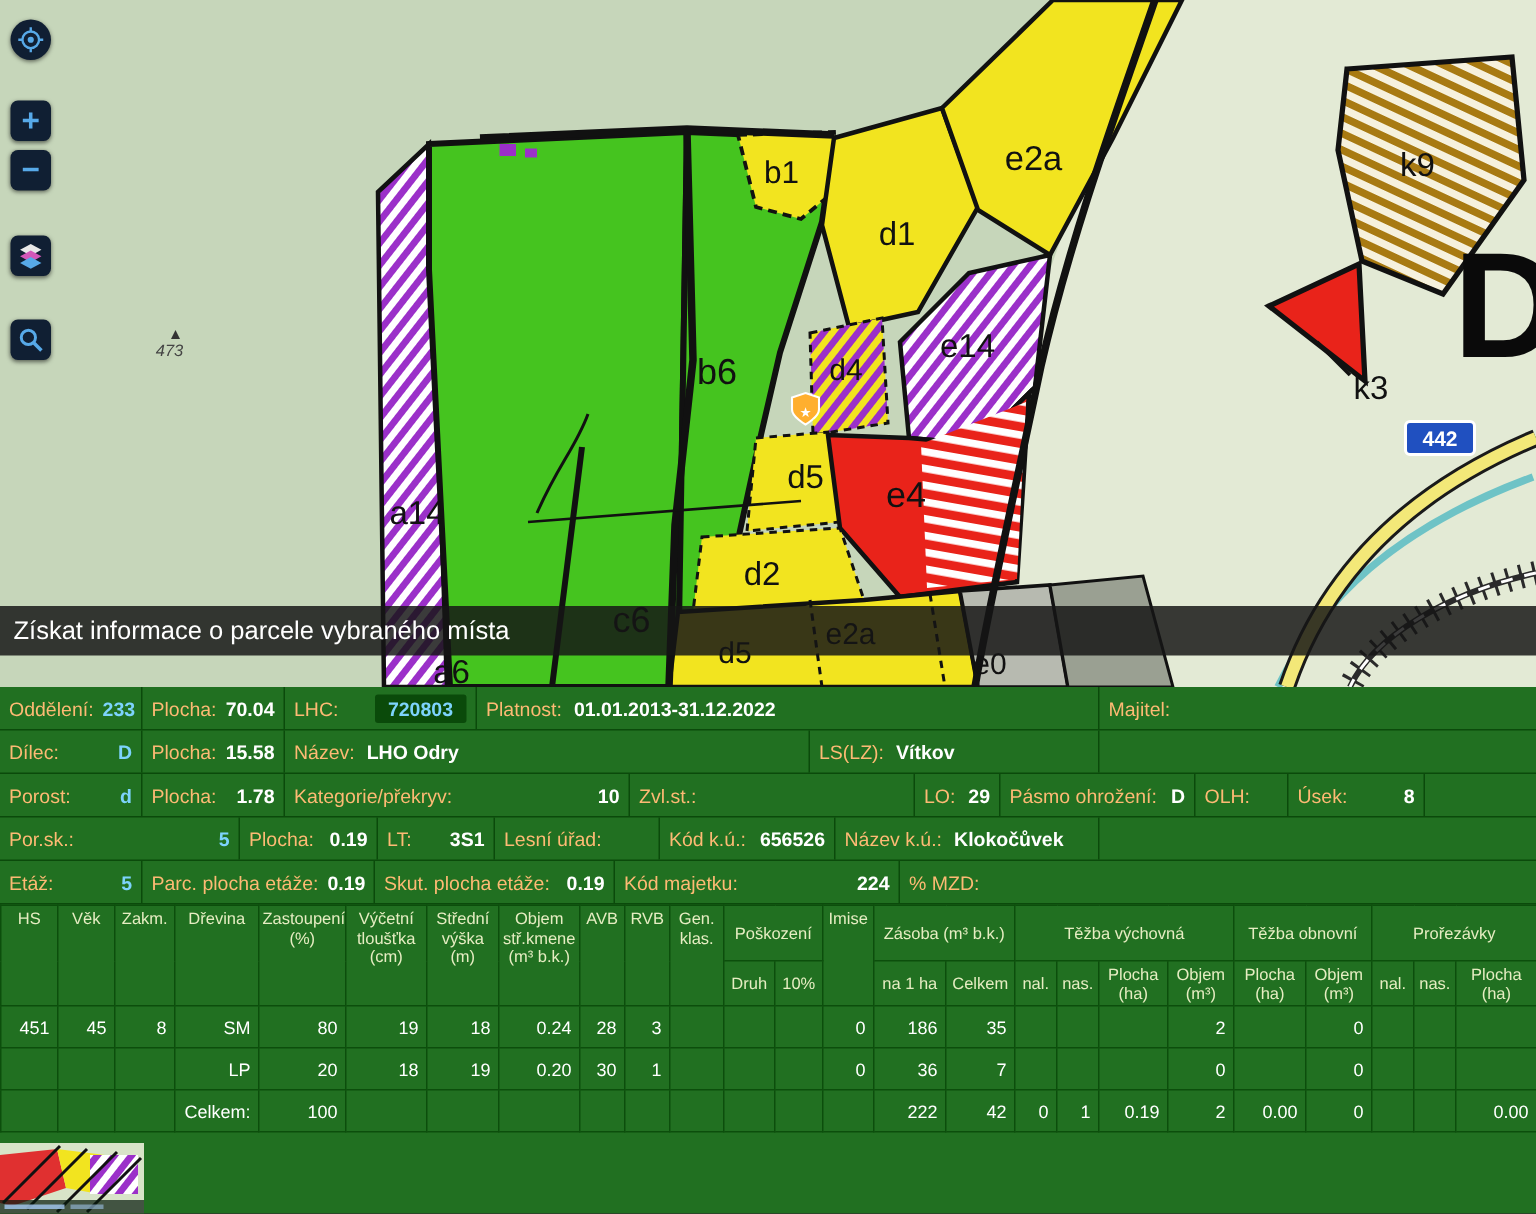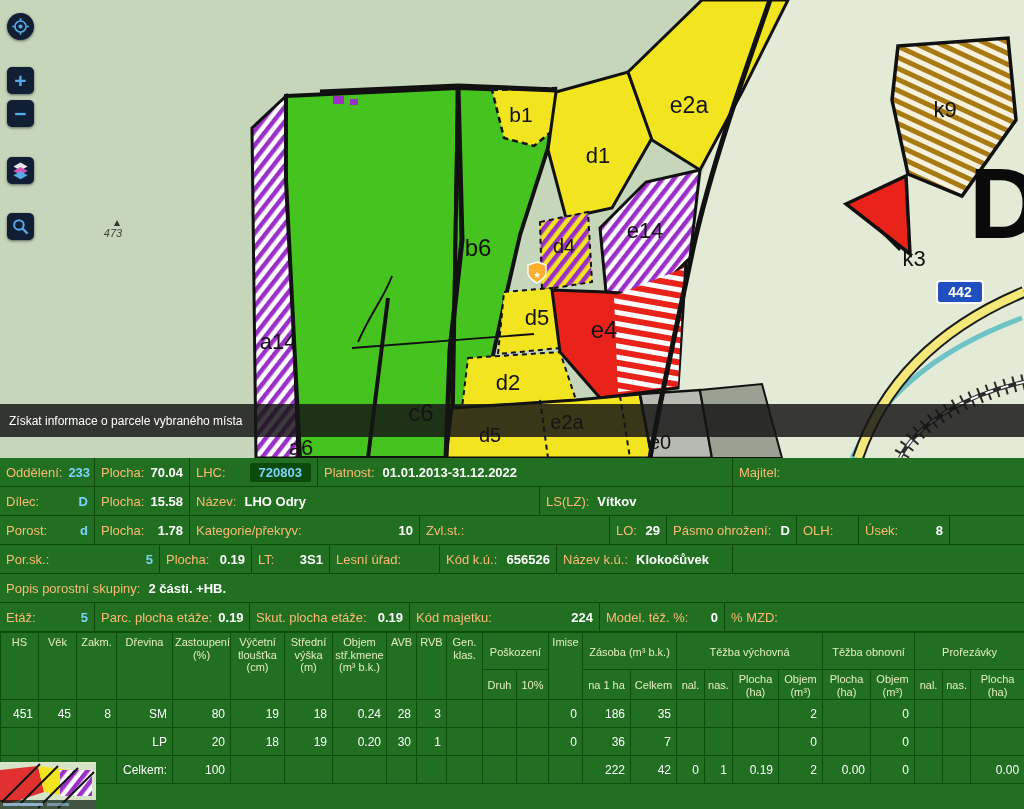--- a/index.html
+++ b/index.html
@@ -15,21 +15,21 @@
         box-shadow:0 1px 3px rgba(0,0,0,.55);cursor:pointer;z-index:8;}
   .ctrl svg{width:19px;height:19px;}
   .ctrl.glyph{color:#57a9e8;font-size:21px;font-weight:700;line-height:1;}
   .c-locate{top:13px;border-radius:14px;}
   .c-zoomin{top:67px;}
   .c-zoomout{top:100px;}
   .c-layers{top:157px;}
   .c-search{top:213px;}
 
   .infobar{position:absolute;top:404px;left:0;width:1024px;height:33px;
-           background:rgba(22,22,22,.84);color:#fff;font-size:12px;
+           background:rgba(22,22,22,.84);color:#fff;font-size:17px;
            display:flex;align-items:center;padding-left:9px;box-sizing:border-box;z-index:5;}
 
   
   .panel{position:absolute;top:458px;left:0;width:1024px;height:351px;background:#217021;}
   .irow{display:flex;height:29px;border-bottom:1px solid #0b4a0b;box-sizing:border-box;}
   .cell{display:flex;align-items:center;padding:0 6px;border-right:1px solid #0b4a0b;
         box-sizing:border-box;overflow:hidden;white-space:nowrap;flex:0 0 auto;}
   .cell.nob{border-right:none;}
   .lb{color:#fdba74;font-size:13px;}
   .v{color:#fff;font-size:13px;font-weight:700;margin-left:auto;padding-left:6px;}
@@ -290,47 +290,37 @@
         <span class="lb">Kód k.ú.:</span>
         <span class="v">656526</span>
       </div>
       <div class="cell" style="width:176px">
         <span class="lb">Název k.ú.:</span>
         <span class="v left">Klokočůvek</span>
       </div>
       <div class="cell nob" style="width:291px"></div>
     </div>
 
-    <div class="irow">
-      <div class="cell nob" style="width:1024px">
-        <span class="lb">Popis porostní skupiny:</span>
-        <span class="v left">2 části. +HB.</span>
-      </div>
-    </div>
 
     <div class="irow">
       <div class="cell" style="width:95px">
         <span class="lb">Etáž:</span>
         <span class="v accent">5</span>
       </div>
       <div class="cell" style="width:155px">
         <span class="lb">Parc. plocha etáže:</span>
         <span class="v">0.19</span>
       </div>
       <div class="cell" style="width:160px">
         <span class="lb">Skut. plocha etáže:</span>
         <span class="v">0.19</span>
       </div>
       <div class="cell" style="width:190px">
         <span class="lb">Kód majetku:</span>
         <span class="v">224</span>
-      </div>
-      <div class="cell" style="width:125px">
-        <span class="lb">Model. těž. %:</span>
-        <span class="v">0</span>
       </div>
       <div class="cell nob" style="width:114px">
         <span class="lb">% MZD:</span>
         <span class="v"></span>
       </div>
     </div>
 
     <table class="tbl">
       <colgroup>
         <col style="width:38px">

